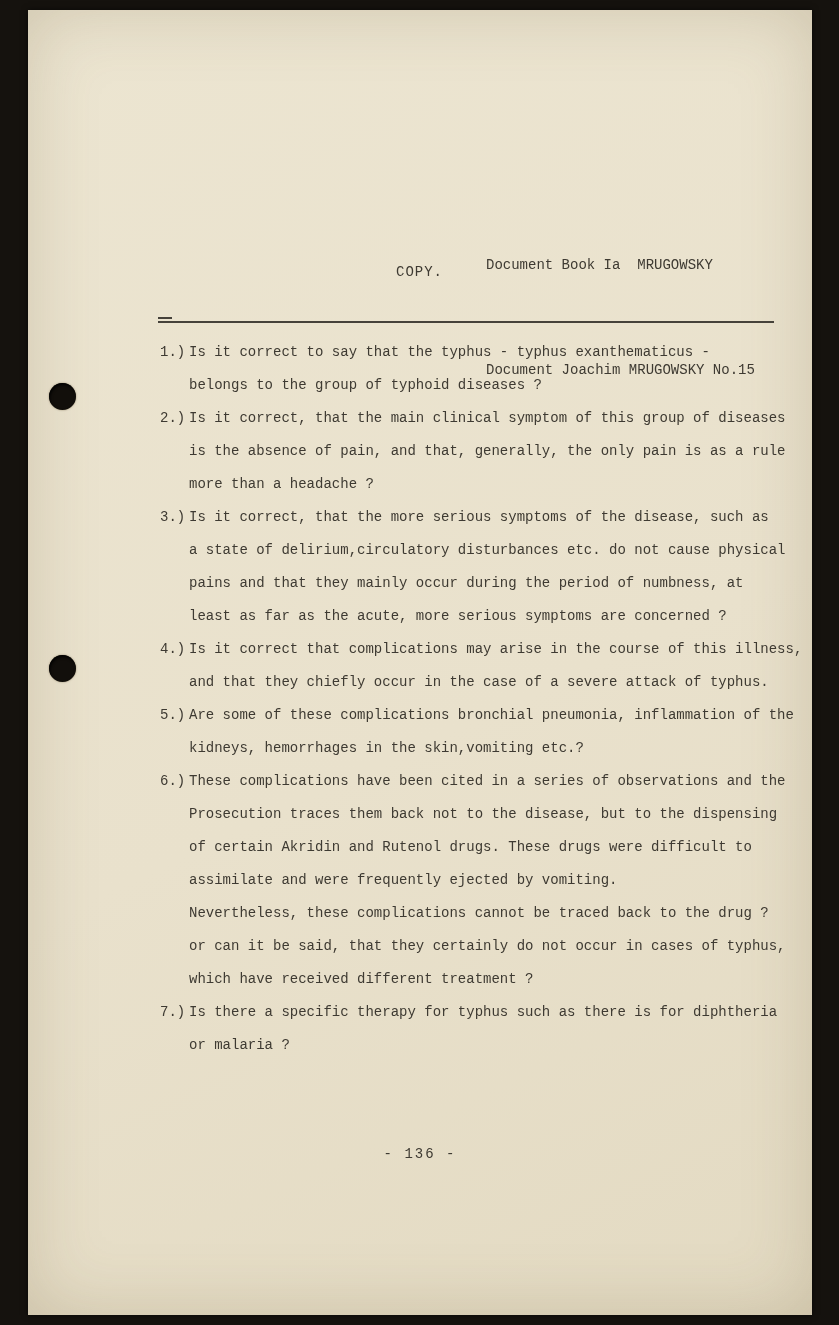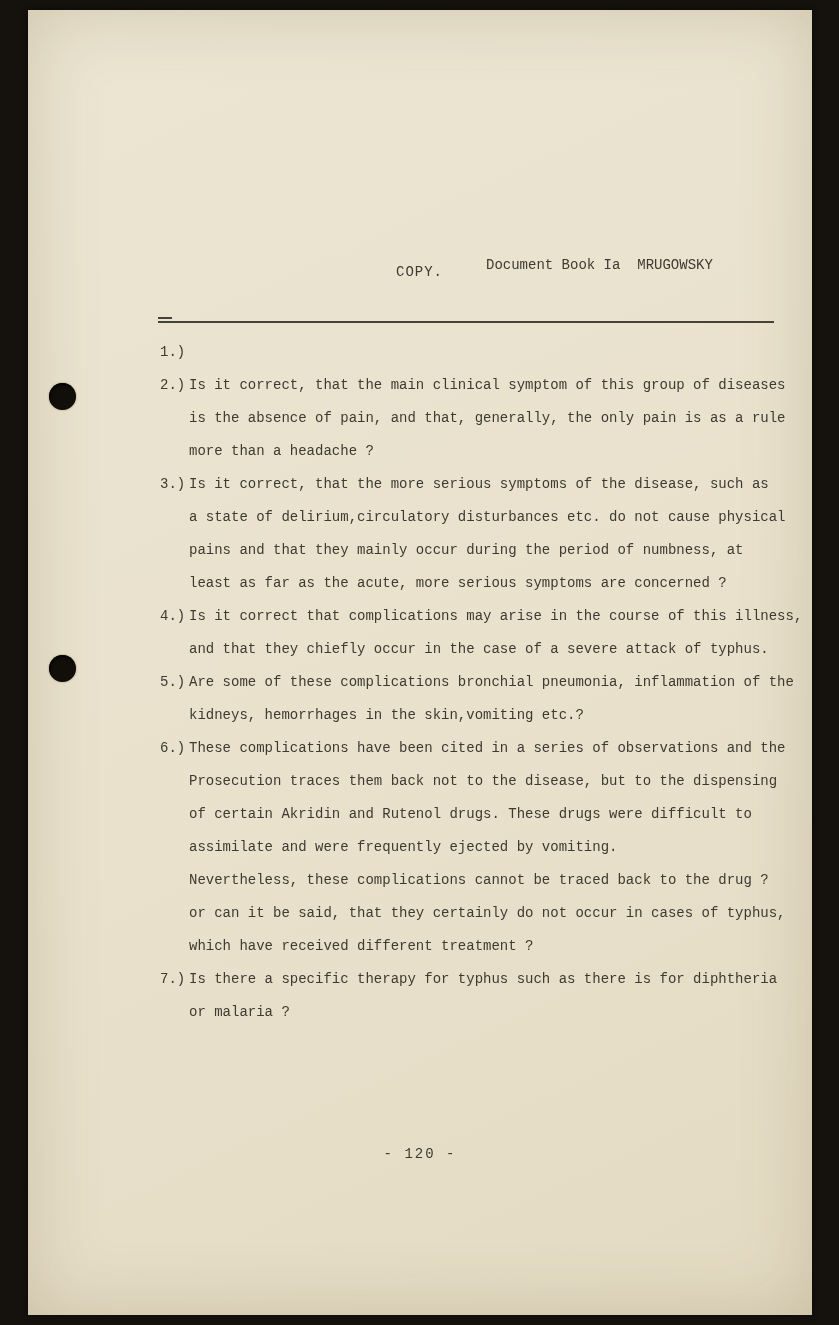--- a/index.html
+++ b/index.html
@@ -104,30 +104,33 @@
 </head>
 <body>
 
 <div class="paper">
 
   <div class="hole hole-1"></div>
   <div class="hole hole-2"></div>
 
   <div class="doc-header">
     <div>Document Book Ia  MRUGOWSKY</div>
+    <div>Document Joachim MRUGOWSKY No.15</div>
   </div>
 
   <div class="copy-label">COPY.</div>
 
 
   <div class="divider"></div>
 
   <div class="questions" id="questions">
   <div class="question">
     <span class="q-num">1.)</span>
+    <span class="q-text">Is it correct to say that the typhus - typhus exanthematicus -
+belongs to the group of typhoid diseases ?</span>
   </div>
 
   <div class="question">
     <span class="q-num">2.)</span>
     <span class="q-text">Is it correct, that the main clinical symptom of this group of diseases
 is the absence of pain, and that, generally, the only pain is as a rule
 more than a headache ?</span>
   </div>
 
   <div class="question">
@@ -161,15 +164,15 @@
 which have received different treatment ?</span>
   </div>
 
   <div class="question">
     <span class="q-num">7.)</span>
     <span class="q-text">Is there a specific therapy for typhus such as there is for diphtheria
 or malaria ?</span>
   </div>
 </div>
 
-  <div class="page-number">- 120 -</div>
+  <div class="page-number">- 136 -</div>
 
 </div>
 
 </body></html>

